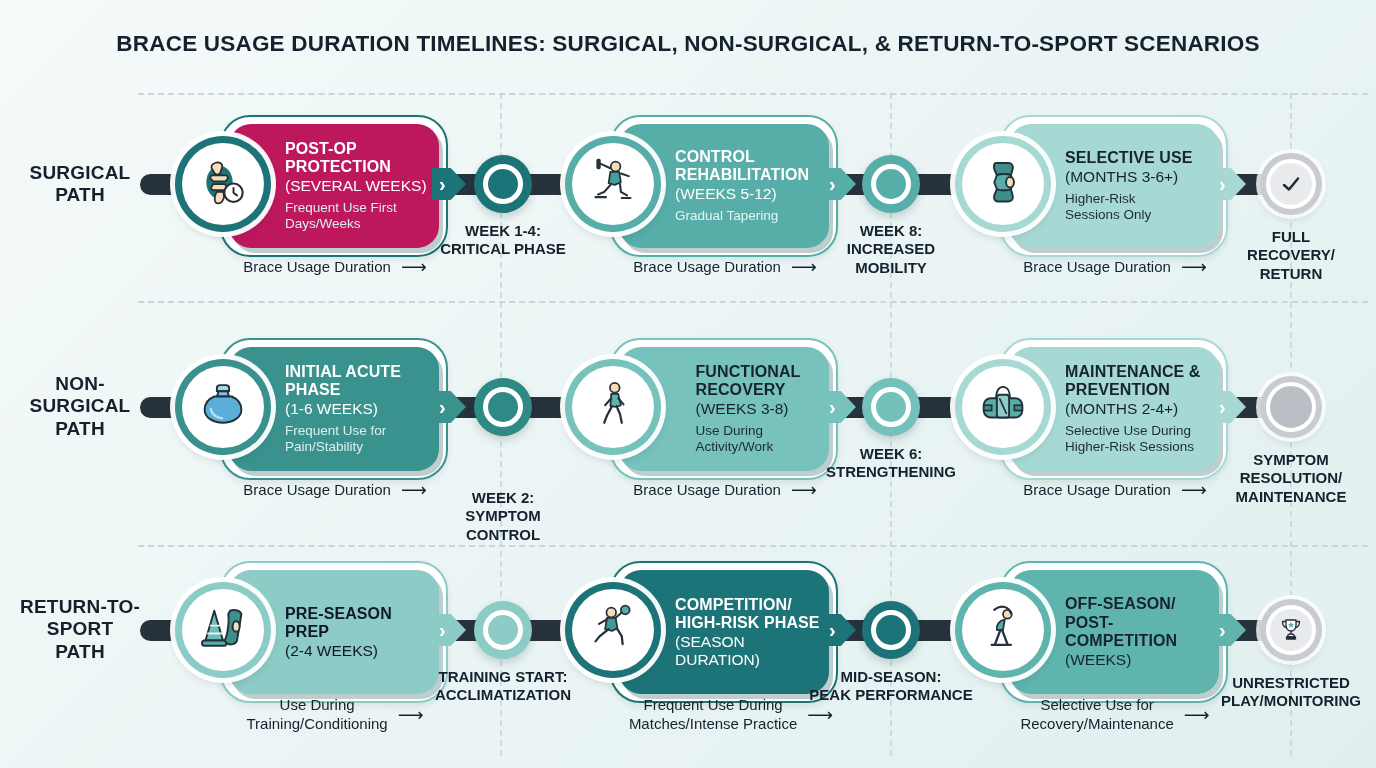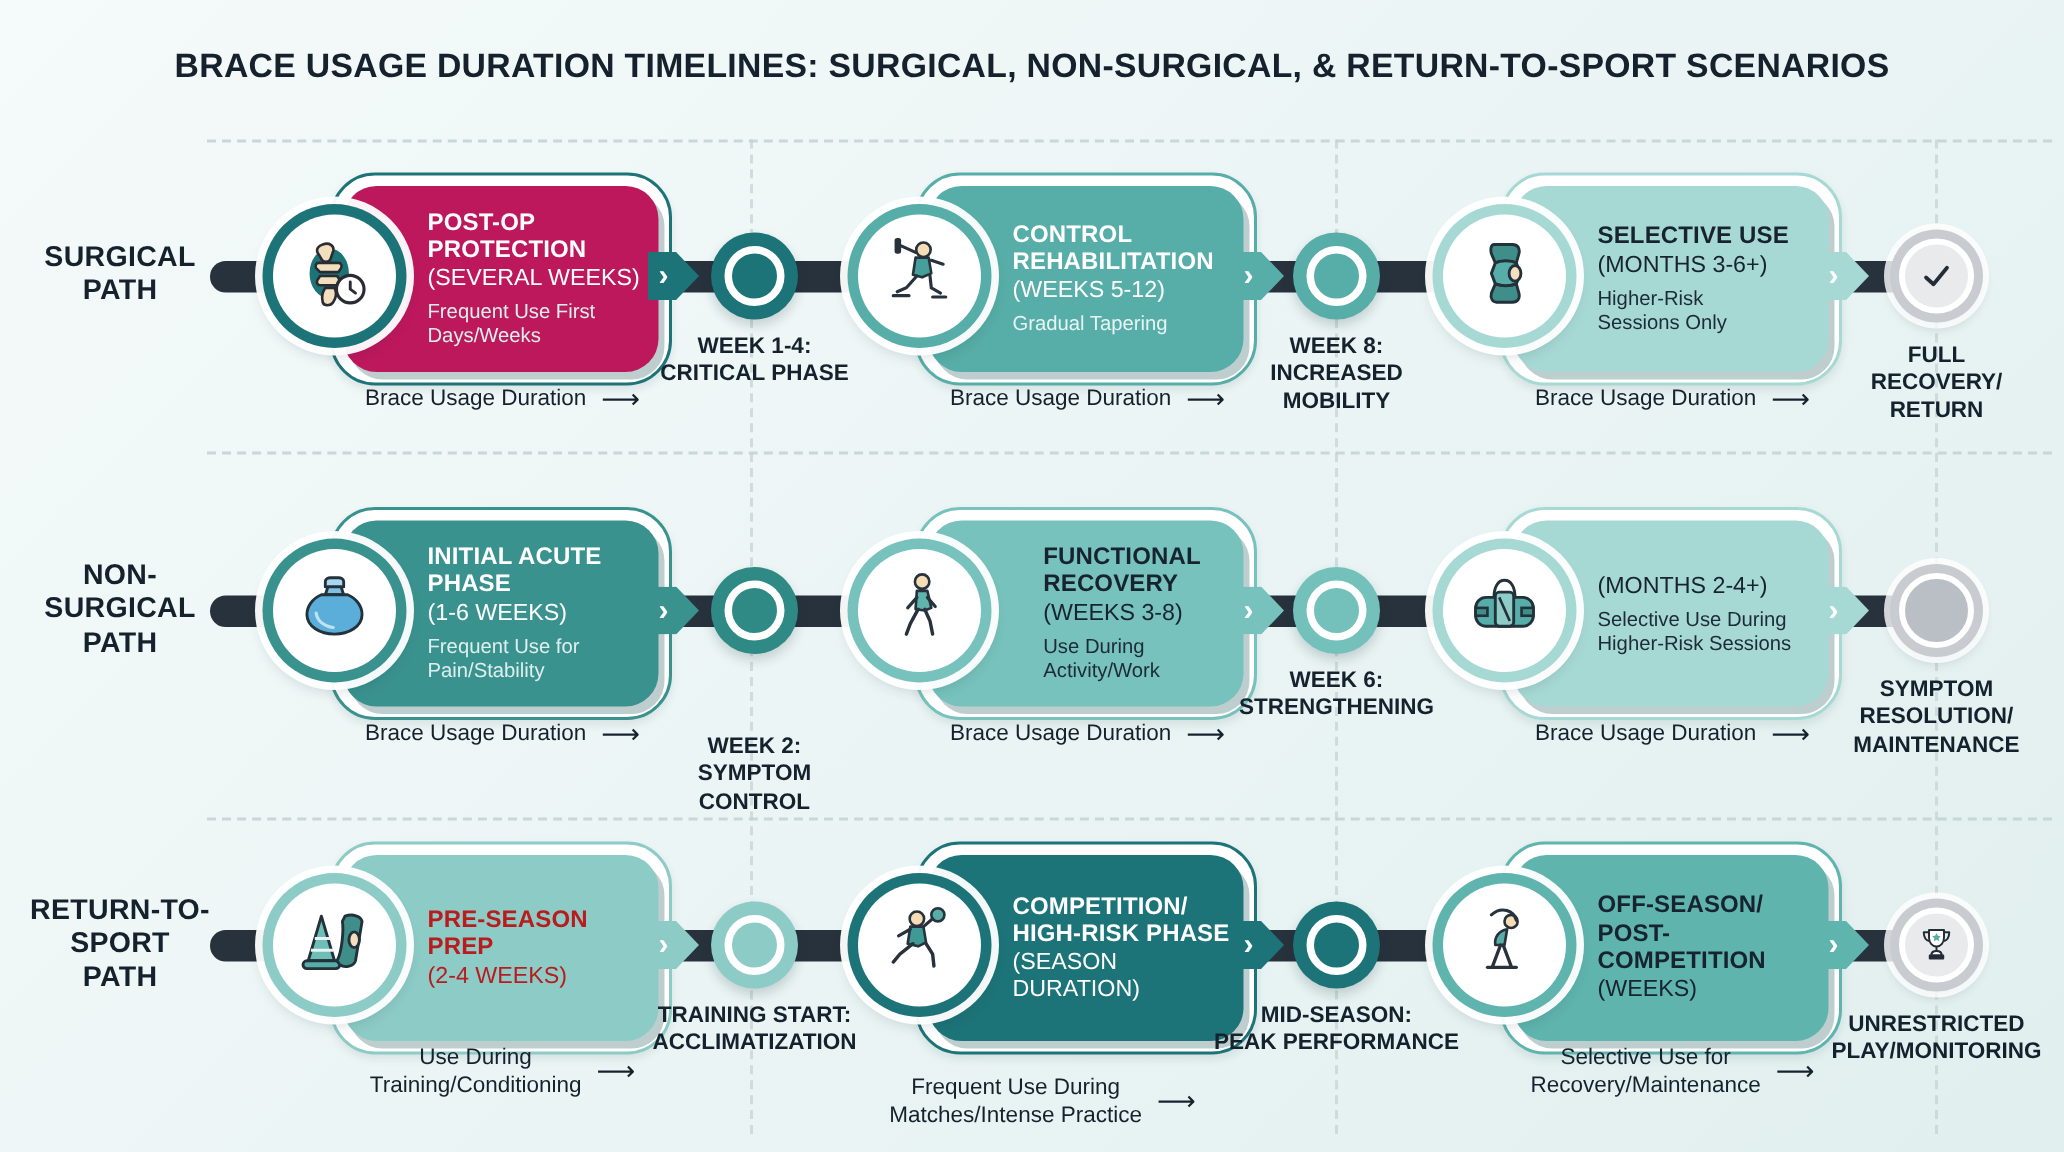--- a/index.html
+++ b/index.html
@@ -232,20 +232,22 @@
       <div class="chev" style="left: 822px; top: 391px; background: rgb(119, 194, 188);">
         <div class="chev-glyph">›</div>
       </div>
       <div class="caption" style="left: 575px; top: 479px; width: 300px;">
         <div class="cap-text pre">Brace Usage Duration</div>
         <div class="cap-arrow">⟶</div>
       </div>
       <div class="card-outer" style="left: 1000px; top: 338px; border-color: rgb(167, 217, 212);">
         <div class="card-inner" style="background: rgb(167, 217, 212); color: rgb(23, 36, 47);">
           <div class="card-text">
+            <div class="card-title pre">MAINTENANCE &amp;
+PREVENTION</div>
             <div class="card-paren pre">(MONTHS 2-4+)</div>
             <div class="card-sub pre" style="color: rgb(29, 43, 54);">Selective Use During
 Higher-Risk Sessions</div>
           </div>
         </div>
       </div>
       <div class="icon-circle" style="left: 955px; top: 359px; background: rgb(167, 217, 212);">
         <div class="icon-inner">
           <svg viewBox="0 0 64 64">
             <path d="M24 22c0-8 3-13 8-13s8 5 8 13" fill="none" stroke="#23313b" stroke-width="2.2"></path>
@@ -279,21 +281,21 @@
         <div class="end-inner plain"></div>
       </div>
       <div class="end-label pre" style="left: 1196px; top: 451px; width: 190px;">SYMPTOM
 RESOLUTION/
 MAINTENANCE</div>
       <div class="row-label pre" style="left: 4px; top: 630px; width: 152px; transform: translateY(-50%);">RETURN-TO-
 SPORT
 PATH</div>
       <div class="bar" style="left: 140px; top: 620px; width: 1151px;"></div>
       <div class="card-outer" style="left: 220px; top: 561px; border-color: rgb(141, 203, 198);">
-        <div class="card-inner" style="background: rgb(141, 203, 198); color: #b91c1c;">
+        <div class="card-inner" style="background: rgb(141, 203, 198); color: #0f172a;">
           <div class="card-text">
             <div class="card-title pre">PRE-SEASON
 PREP</div>
             <div class="card-paren pre">(2-4 WEEKS)</div>
           </div>
         </div>
       </div>
       <div class="icon-circle" style="left: 175px; top: 582px; background: rgb(141, 203, 198);">
         <div class="icon-inner">
           <svg viewBox="0 0 64 64">
@@ -331,21 +333,21 @@
             <circle cx="46" cy="9" r="5" fill="#57ada7" stroke="#27323c" stroke-width="2"></circle>
             <path d="M25 18h10l2 12-6 3-8-2z" fill="#3f9a95" stroke="#27323c" stroke-width="2" stroke-linejoin="round"></path>
             <path d="M35 18l7-6M25 20l-9 5" stroke="#27323c" stroke-width="2.4" stroke-linecap="round" fill="none"></path>
             <path d="M27 31l-10 8-5 6M37 31l5 8 1 9" stroke="#27323c" stroke-width="2.6" stroke-linecap="round" fill="none"></path>
           </svg>
         </div>
       </div>
       <div class="chev" style="left: 822px; top: 614px; background: rgb(29, 116, 120);">
         <div class="chev-glyph">›</div>
       </div>
-      <div class="caption" style="left: 545px; top: 696px; width: 300px; margin-top: 20px;">
+      <div class="caption" style="left: 581px; top: 696px; width: 300px;">
         <div class="cap-text pre">Frequent Use During
 Matches/Intense Practice</div>
         <div class="cap-arrow">⟶</div>
       </div>
       <div class="card-outer" style="left: 1000px; top: 561px; border-color: rgb(95, 180, 174);">
         <div class="card-inner" style="background: rgb(95, 180, 174); color: rgb(23, 36, 47);">
           <div class="card-text">
             <div class="card-title pre">OFF-SEASON/
 POST-COMPETITION</div>
             <div class="card-paren pre">(WEEKS)</div>

